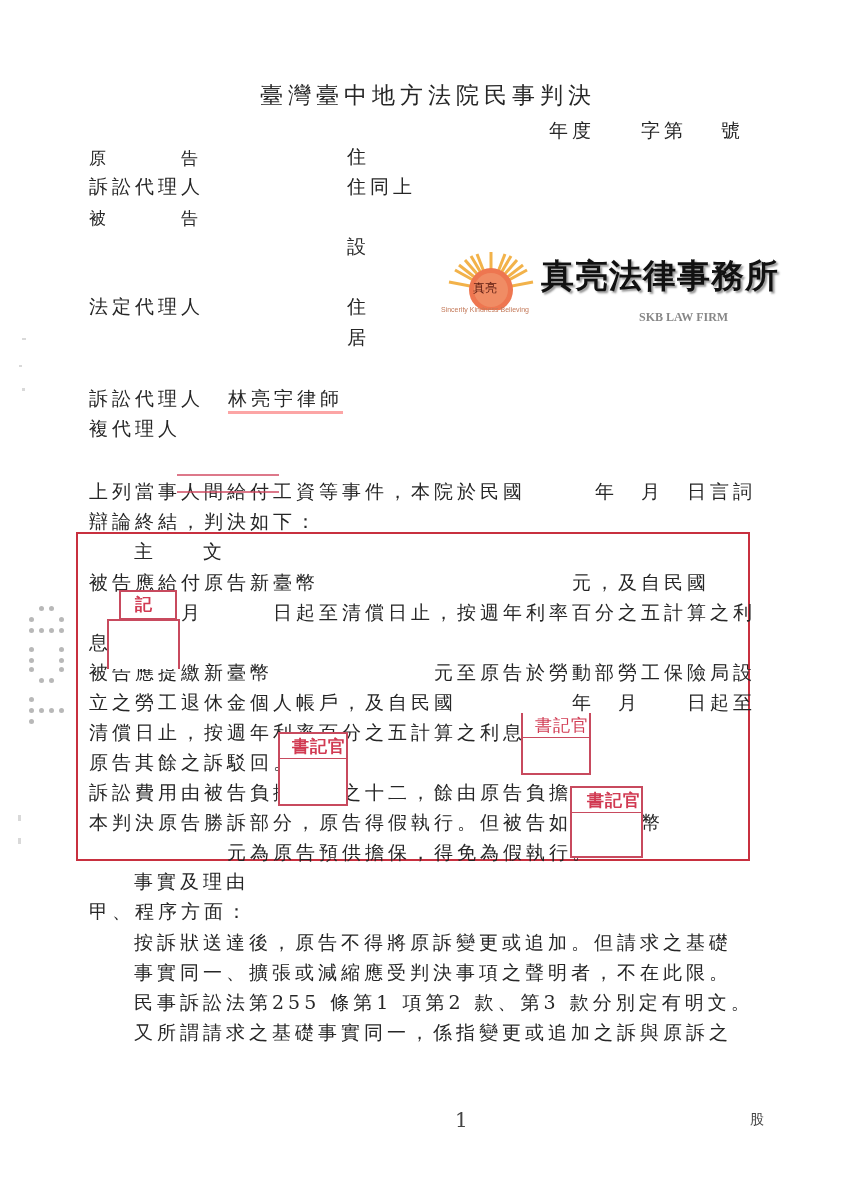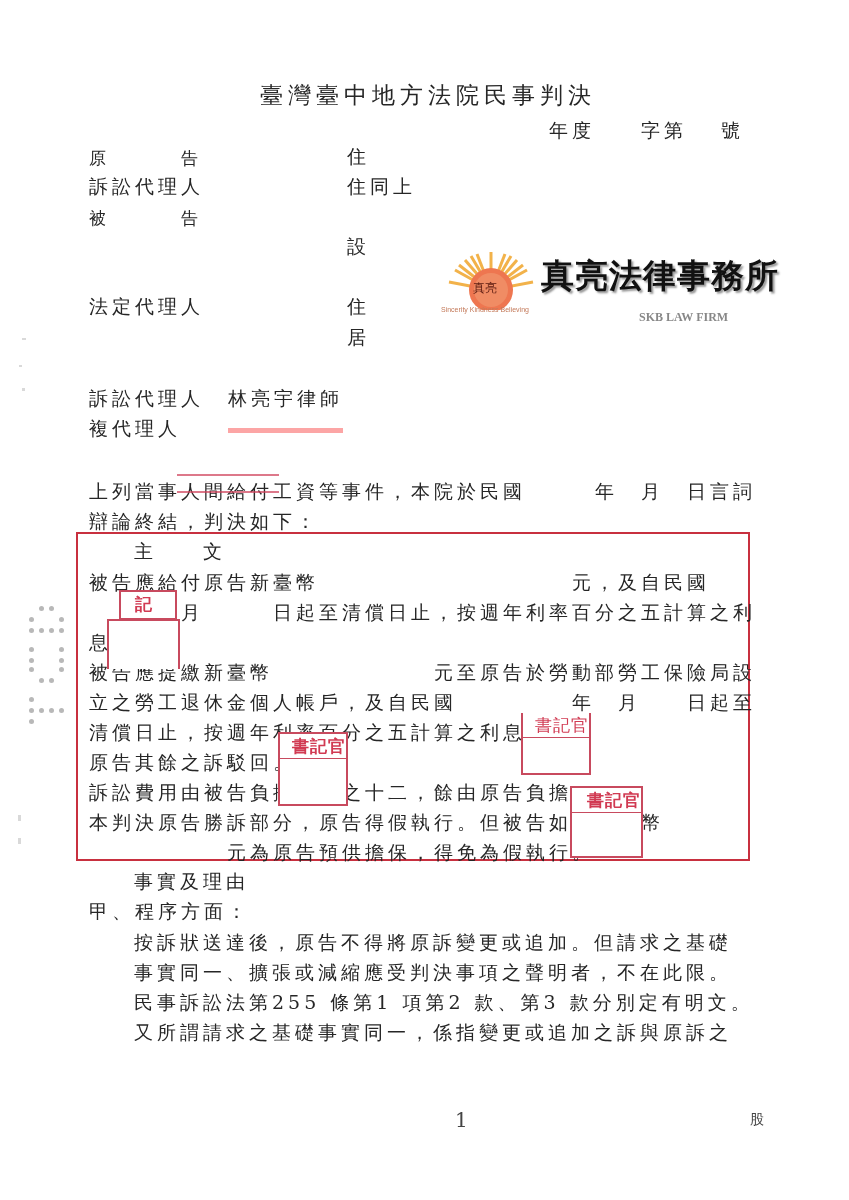--- a/index.html
+++ b/index.html
@@ -4,21 +4,21 @@
   <style>
     html, body { margin:0; padding:0; }
     body {
       width:849px; height:1200px; background:#ffffff; position:relative; overflow:hidden;
       font-family: "DejaVu Serif", "Liberation Serif", serif; color:#222;
     }
     .abs { position:absolute; white-space:nowrap; }
     .t { font-size:19px; letter-spacing:4px; line-height:1; color:#262626; }
     .title { font-size:23px; letter-spacing:5px; color:#262626; }
     .lbl { font-size:17px; color:#262626; }
-    .red-underline { border-bottom:5px solid #fca5a5; padding-bottom:20px;text-align:center; }
+    .red-underline { border-bottom:3px solid #fca5a5; padding-bottom:3px;text-align:center; }
     .main-box {
       position:absolute; left:76px; top:532px; width:674px; height:329px;
       border:2.5px solid #c8303f; box-sizing:border-box;
     }
     .stamp {
       position:absolute; border:2px solid #c84a5e; background:#fff; box-sizing:border-box;
     }
     .stamp .hdr {
       border-bottom:1.5px solid #c84a5e; color:#d13a52; font-family:"DejaVu Sans", sans-serif;
       font-size:17px; font-weight:bold; text-align:right; line-height:24px; height:24px; overflow:hidden;

